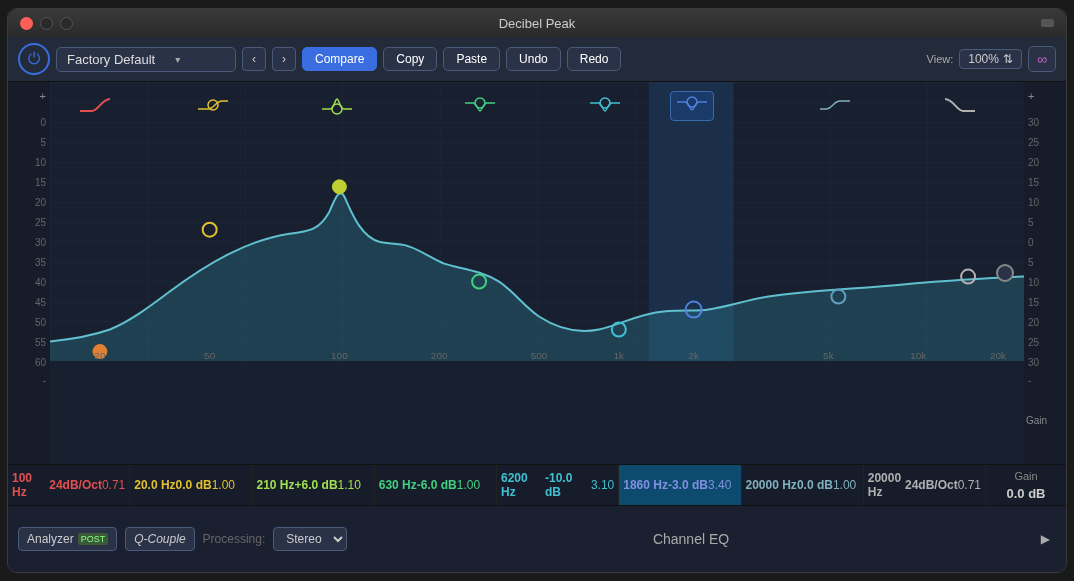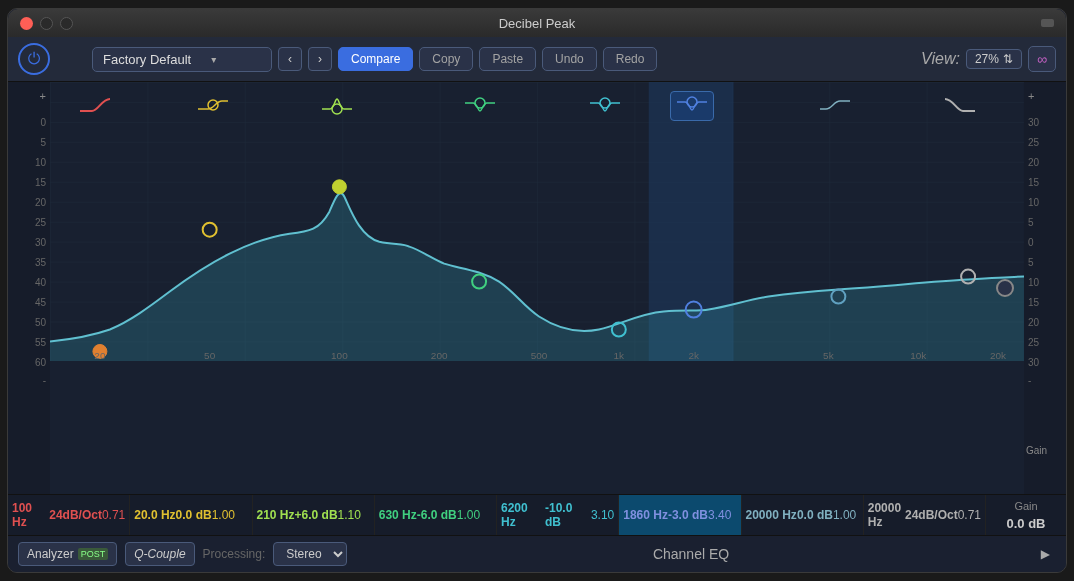--- a/index.html
+++ b/index.html
@@ -85,52 +85,51 @@
       border: 1px solid #4a5a7a;
       border-radius: 5px;
       color: #ddd;
       padding: 4px 10px;
       font-size: 13px;
       display: flex;
       align-items: center;
       gap: 20px;
       cursor: pointer;
       min-width: 180px;
-      margin-left: 36px;
     }
     .preset-dropdown .arrow { color: #aaa; font-size: 10px; }
     .nav-btn {
       background: #2a3248;
       border: 1px solid #4a5a7a;
       border-radius: 4px;
       color: #ccc;
       width: 24px;
       height: 24px;
       display: flex;
       align-items: center;
       justify-content: center;
       cursor: pointer;
       font-size: 12px;
     }
     .toolbar-btn {
       background: #2a3248;
       border: 1px solid #4a5a7a;
       border-radius: 5px;
-      color: #a3a3a3;
+      color: #ffffff;
       padding: 4px 12px;
       font-size: 12px;
       cursor: pointer;
     }
     .toolbar-btn.active {
       background: #3a6de0;
       border-color: #3a6de0;
       color: #fff;
     }
     .toolbar-spacer { flex: 1; }
-    .view-label { color: #aaa; font-size: 16px; font-style: italic; }
+    .view-label { color: #aaa; font-size: 11px; }
     .view-value {
       background: #2a3248;
       border: 1px solid #4a5a7a;
       border-radius: 4px;
       color: #ccc;
       padding: 2px 8px;
       font-size: 12px;
       display: flex;
       align-items: center;
       gap: 4px;
@@ -208,21 +207,21 @@
       display: flex;
       flex-direction: column;
       align-items: center;
       justify-content: center;
       padding: 4px;
       color: #ccc;
       font-size: 12px;
     }
     .bottom-bar {
       background: #1a2030;
-      padding: 6px 10px;
+      padding: 21px 10px;
       display: flex;
       align-items: center;
       gap: 8px;
       border-top: 1px solid #111;
     }
     .analyzer-btn {
       background: #2a3248;
       border: 1px solid #4a5a7a;
       border-radius: 4px;
       color: #ccc;
@@ -322,21 +321,21 @@
     <div class="nav-btn">‹</div>
     <div class="nav-btn">›</div>
     <div class="toolbar-btn active">Compare</div>
     <div class="toolbar-btn">Copy</div>
     <div class="toolbar-btn">Paste</div>
     <div class="toolbar-btn">Undo</div>
     <div class="toolbar-btn">Redo</div>
     <div class="toolbar-spacer"></div>
     <span class="view-label">View:</span>
     <div class="view-value">
-      <span>27%</span>
+      <span>100%</span>
       <span>⇅</span>
     </div>
     <div class="link-btn">∞</div>
   </div>
 
   <div class="eq-area">
 
     <div class="eq-left-labels">
       <span class="plus">+</span>
       <div class="db-label" style="margin-top:14px">0</div>

